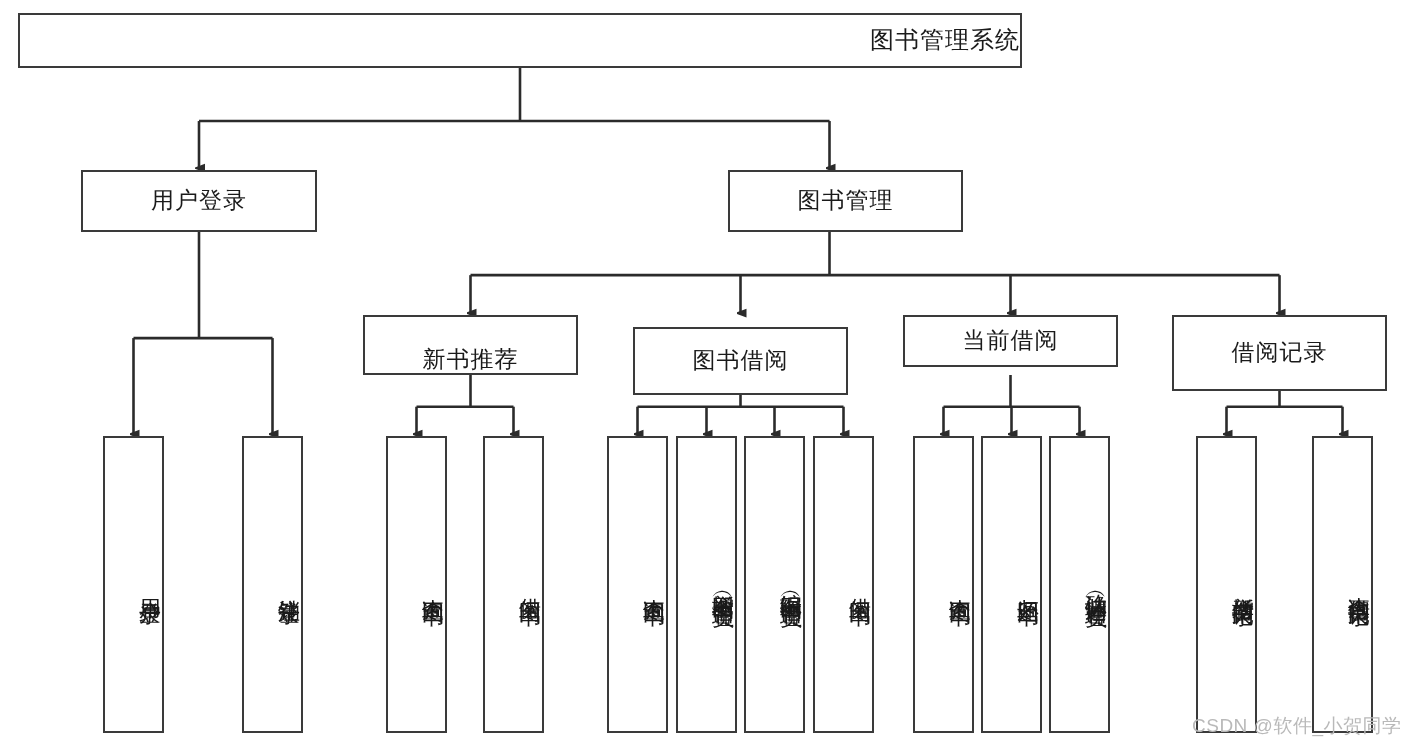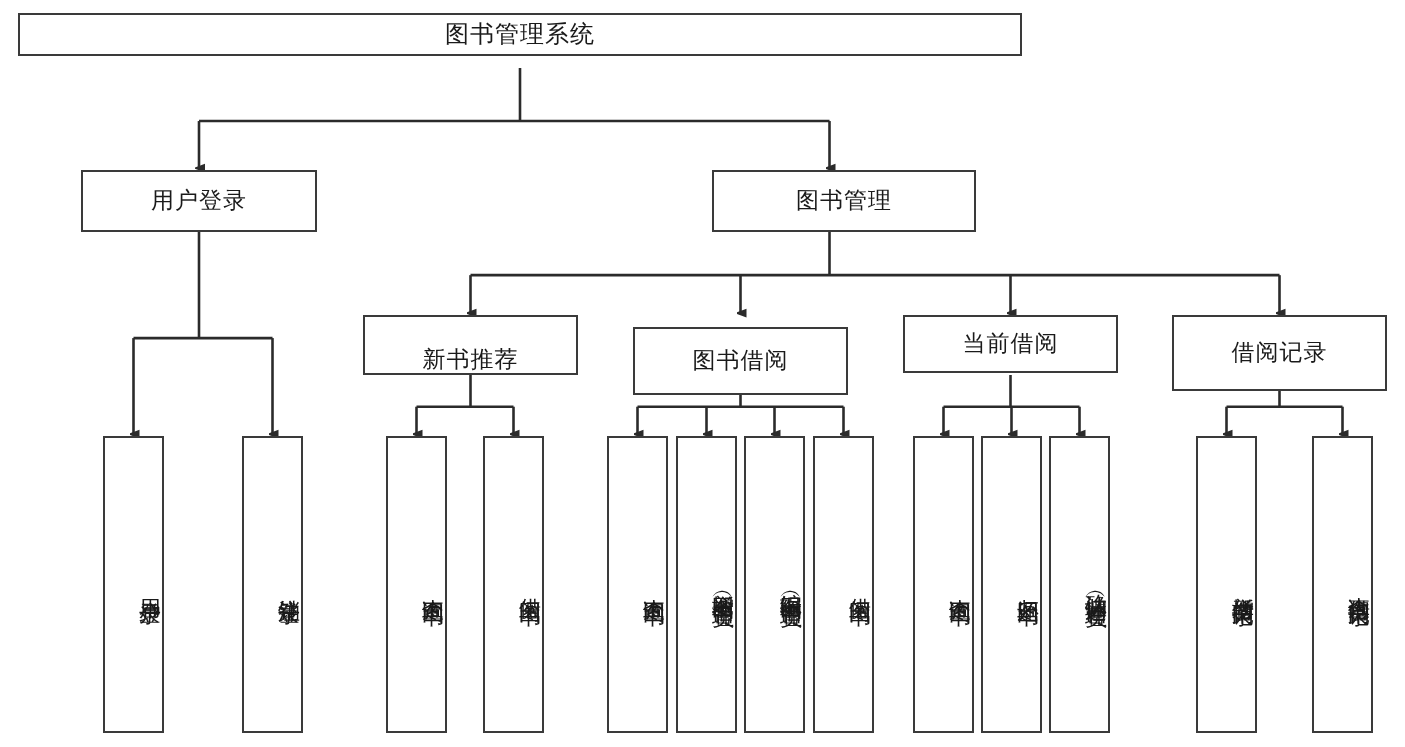--- a/index.html
+++ b/index.html
@@ -106,36 +106,36 @@
         <path d="M943.5,406.72 L943.5,434" marker-end="url(#arrow)"></path>
         <path d="M1011.5,406.72 L1011.5,434" marker-end="url(#arrow)"></path>
         <path d="M1079.5,406.72 L1079.5,434" marker-end="url(#arrow)"></path>
         <path d="M1279.5,375 L1279.5,406.72"></path>
         <path d="M1226.5,406.72 L1342.5,406.72"></path>
         <path d="M1226.5,406.72 L1226.5,434" marker-end="url(#arrow)"></path>
         <path d="M1342.5,406.72 L1342.5,434" marker-end="url(#arrow)"></path>
       </g>
   </svg>
   <div id="node-layer">
-      <div class="node horiz root" style="left: 18px; top: 13px; width: 1004px; height: 43px;">
+      <div class="node horiz root" style="left: 18px; top: 13px; width: 1004px; height: 55px; justify-content: flex-end;">
         <span class="nlabel">图书管理系统</span>
       </div>
       <div class="node horiz" style="left: 81px; top: 170px; width: 236px; height: 62px;">
         <span class="nlabel">用户登录</span>
       </div>
-      <div class="node horiz" style="left: 712px; top: 170px; width: 264px; height: 62px; justify-content: center;">
+      <div class="node horiz" style="left: 728px; top: 170px; width: 235px; height: 62px; justify-content: center;">
         <span class="nlabel">图书管理</span>
       </div>
       <div class="node horiz" style="left: 363px; top: 315px; width: 215px; height: 60px; align-items: flex-end;">
         <span class="nlabel">新书推荐</span>
       </div>
       <div class="node horiz" style="left: 633px; top: 315px; width: 215px; height: 68px; margin-top: 12px;">
         <span class="nlabel">图书借阅</span>
       </div>
-      <div class="node horiz" style="left: 903px; top: 315px; width: 215px; height: 58px;">
+      <div class="node horiz" style="left: 903px; top: 315px; width: 215px; height: 52px;">
         <span class="nlabel">当前借阅</span>
       </div>
       <div class="node horiz" style="left: 1172px; top: 315px; width: 215px; height: 76px;">
         <span class="nlabel">借阅记录</span>
       </div>
       <div class="node vert" style="left: 103px; top: 436px; width: 61px; height: 297px;">
         <span class="nlabel">用户登录</span>
       </div>
       <div class="node vert" style="left: 242px; top: 436px; width: 61px; height: 297px;">
         <span class="nlabel">注销登录</span>
@@ -167,13 +167,14 @@
       <div class="node vert" style="left: 1049px; top: 436px; width: 61px; height: 297px;">
         <span class="nlabel">确认归还（管理员）</span>
       </div>
       <div class="node vert" style="left: 1196px; top: 436px; width: 61px; height: 297px;">
         <span class="nlabel">新增借阅记录</span>
       </div>
       <div class="node vert" style="left: 1312px; top: 436px; width: 61px; height: 297px;">
         <span class="nlabel">查询借阅记录</span>
       </div>
     </div>
+  <div class="watermark" style="left: 1192px; top: 713px;">CSDN @软件_小贺同学</div>
 </div>
 
 </body></html>

